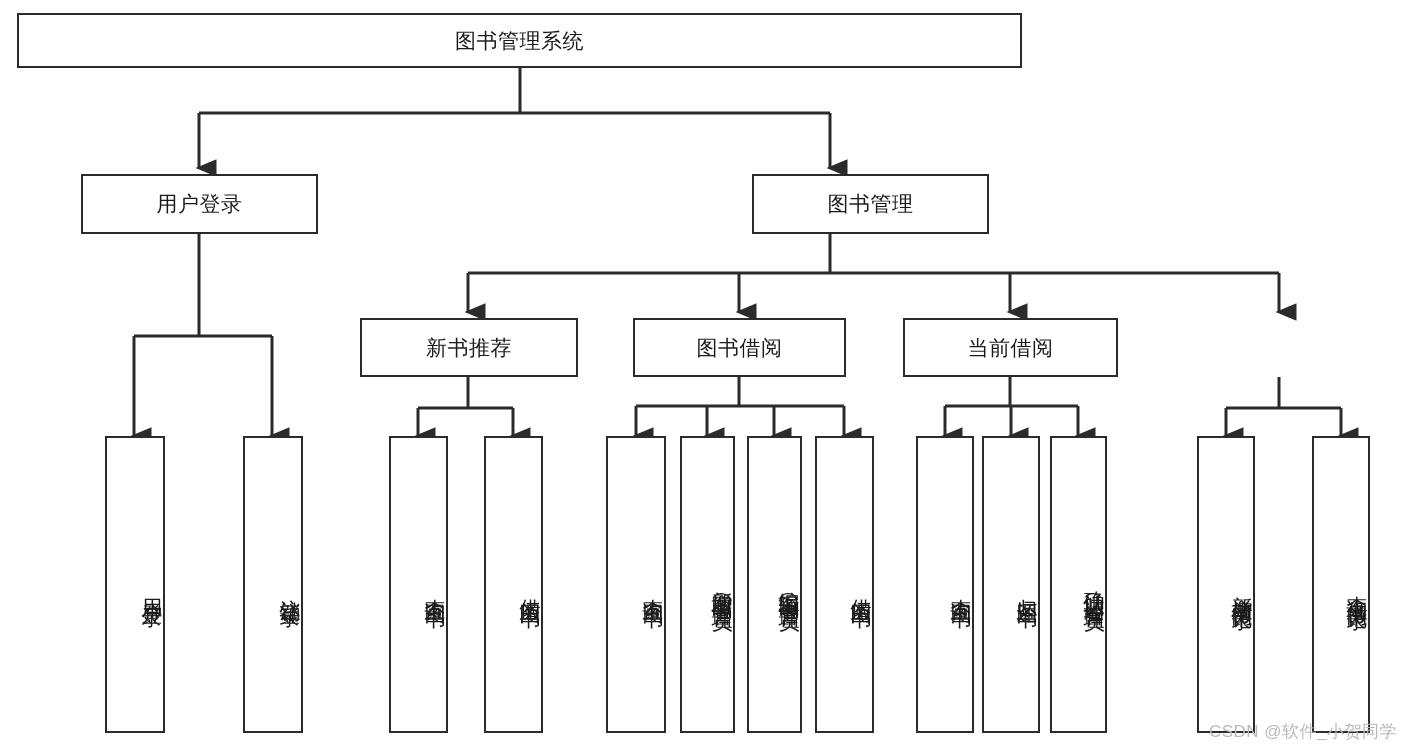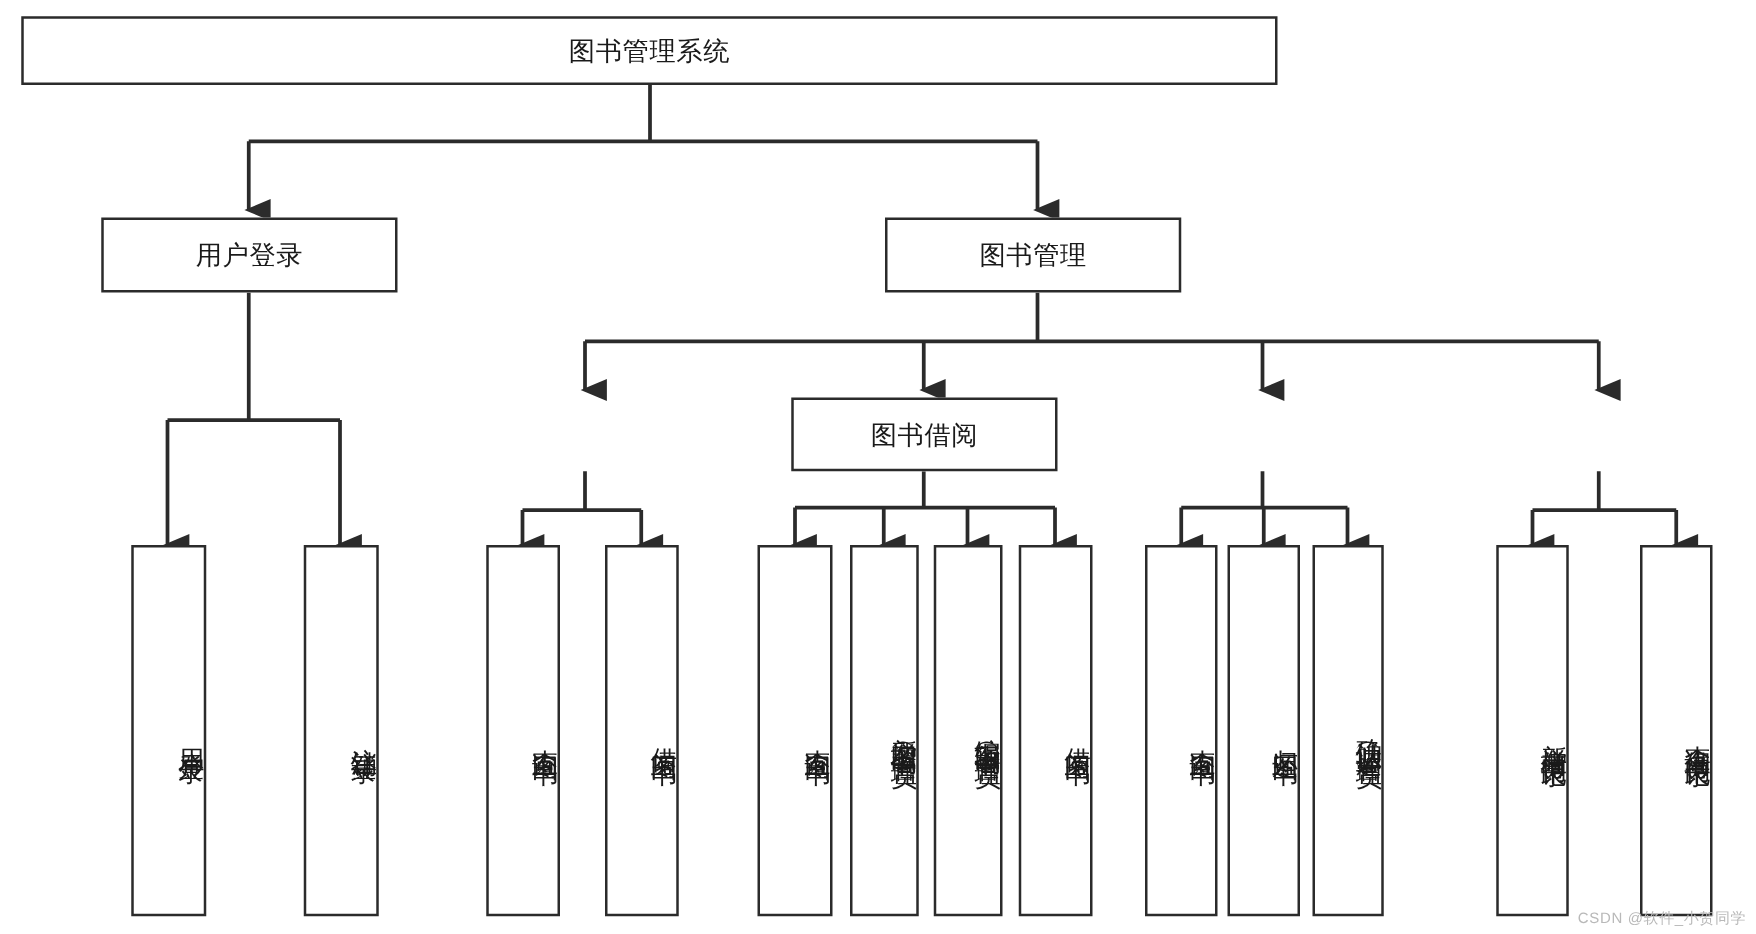--- a/index.html
+++ b/index.html
@@ -52,21 +52,21 @@
     line-height: 1.02;
   }
   .node-label {
     display: block;
     white-space: pre;
   }
   .watermark {
     position: absolute;
     right: 8px;
     bottom: 4px;
-    font-size: 12px;
+    font-size: 17px;
     color: #b9b9b9;
     letter-spacing: 0.5px;
     z-index: 3;
     user-select: none;
     white-space: nowrap;
   }
 </style>
 </head>
 <body>
 
@@ -123,26 +123,32 @@
     <path d="M 1341 408 L 1341 436" stroke="#2b2b2b" stroke-width="3" fill="none" marker-end="url(#arrow)"></path>
   </svg>
 
   <div class="node horiz" style="left:17px; top:13px; width:1005px; height:55px;">
     <span class="node-label">图书管理系统</span>
   </div>
 
   <div class="node horiz" style="left:81px; top:174px; width:237px; height:60px;">
     <span class="node-label">用户登录</span>
   </div>
-  <div class="node horiz" style="left:708px; top:174px; width:237px; height:60px;">
+  <div class="node horiz" style="left:752px; top:174px; width:237px; height:60px;">
     <span class="node-label">图书管理</span>
   </div>
 
+  <div class="node horiz" style="left:360px; top:318px; width:218px; height:59px;">
+    <span class="node-label">新书推荐</span>
+  </div>
   <div class="node horiz" style="left:633px; top:318px; width:213px; height:59px;text-align:right;">
     <span class="node-label">图书借阅</span>
+  </div>
+  <div class="node horiz" style="left:903px; top:318px; width:215px; height:59px;">
+    <span class="node-label">当前借阅</span>
   </div>
 
   <div class="node vert" style="left:105px; top:436px; width:60px; height:297px;">
     <span class="node-label">用户登录</span>
   </div>
   <div class="node vert" style="left:243px; top:436px; width:60px; height:297px;">
     <span class="node-label">注销登录</span>
   </div>
 
   <div class="node vert" style="left:389px; top:436px; width:59px; height:297px;">

